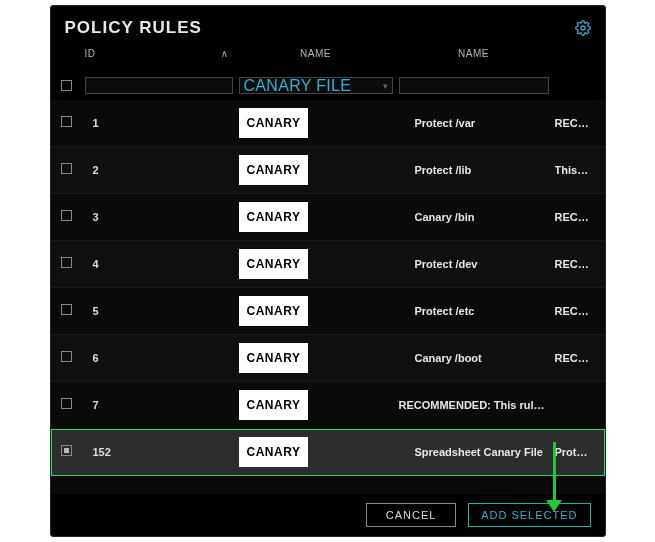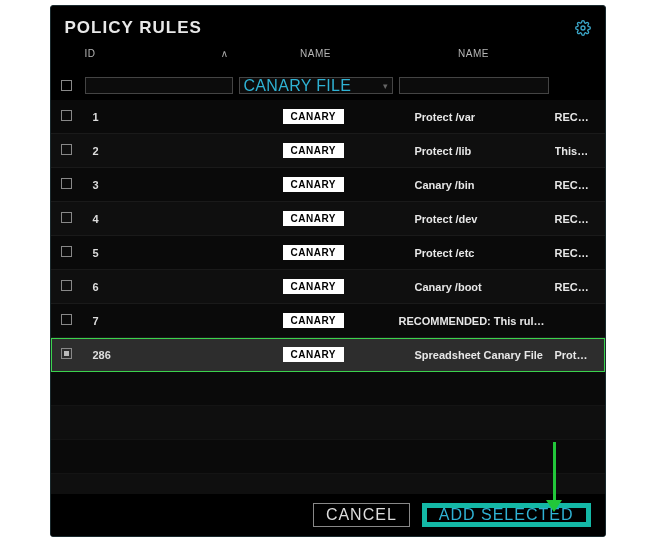--- a/index.html
+++ b/index.html
@@ -105,25 +105,24 @@
     border-bottom: 1px solid #1a1a1a;
     background: #0f0f0f;
   }
   .row:nth-child(odd) { background: #0a0a0a; }
   .row .rc { font-size: 11px; color: #ddd; }
   .row .rc.id { font-weight: bold; padding-left: 8px; }
   .badge {
     display: inline-block;
     background: #fff;
     color: #000;
-    font-size: 10px;
+    font-size: 12px;
     font-weight: bold;
     letter-spacing: 0.5px;
-    padding: 2px 8px;
-    margin-left: 44px;
+    padding: 8px 8px;
   }
   .row .rc.name { font-weight: bold; color:#e7e7e7;padding-left:16px; }
   .row .rc.desc { font-weight: bold; color:#e7e7e7; white-space: nowrap; overflow: hidden; text-overflow: ellipsis; }
 
   .row.selected-row {
     background: #2d2d2d;
     outline: 1px solid #3bd34d;
     outline-offset: -1px;
     position: relative;
     z-index: 2;
@@ -144,33 +143,33 @@
     justify-content: flex-end;
     align-items: center;
     gap: 12px;
     padding: 0 14px;
     background: #000;
   }
   .btn {
     height: 24px;
     min-width: 90px;
     padding: 0 12px;
-    font-size: 16px;
+    font-size: 11px;
     letter-spacing: 1px;
     cursor: pointer;
     display:flex; align-items:center; justify-content:center;
   }
   .btn-cancel {
     background: transparent;
     border: 1px solid #888;
     color: #ddd;
   }
   .btn-add {
     background: transparent;
-    border: 5px solid #14b8a6;
+    border: 1px solid #14b8a6;
     color: #2fb2d4;
   }
 
   
   .arrow {
     position: absolute;
     right: 50px;
     bottom: 34px; 
     width: 2px;
     height: 60px;
@@ -295,21 +294,21 @@
           <span class="checkbox"></span>
         </div>
         <div class="rc id">7</div>
         <div class="rc"><span class="badge">CANARY</span></div>
         <div class="rc desc">RECOMMENDED: This rule cr…</div>
       </div>
       <div class="row selected-row">
         <div class="checkbox-wrap">
           <span class="checkbox checked"></span>
         </div>
-        <div class="rc id">286</div>
+        <div class="rc id">152</div>
         <div class="rc"><span class="badge">CANARY</span></div>
         <div class="rc name">Spreadsheet Canary File</div>
         <div class="rc desc">Protecting important sprea…</div>
       </div>
     </div>
 
   <div>
     <div class="empty-row"></div>
     <div class="empty-row"></div>
     <div class="empty-row"></div>

